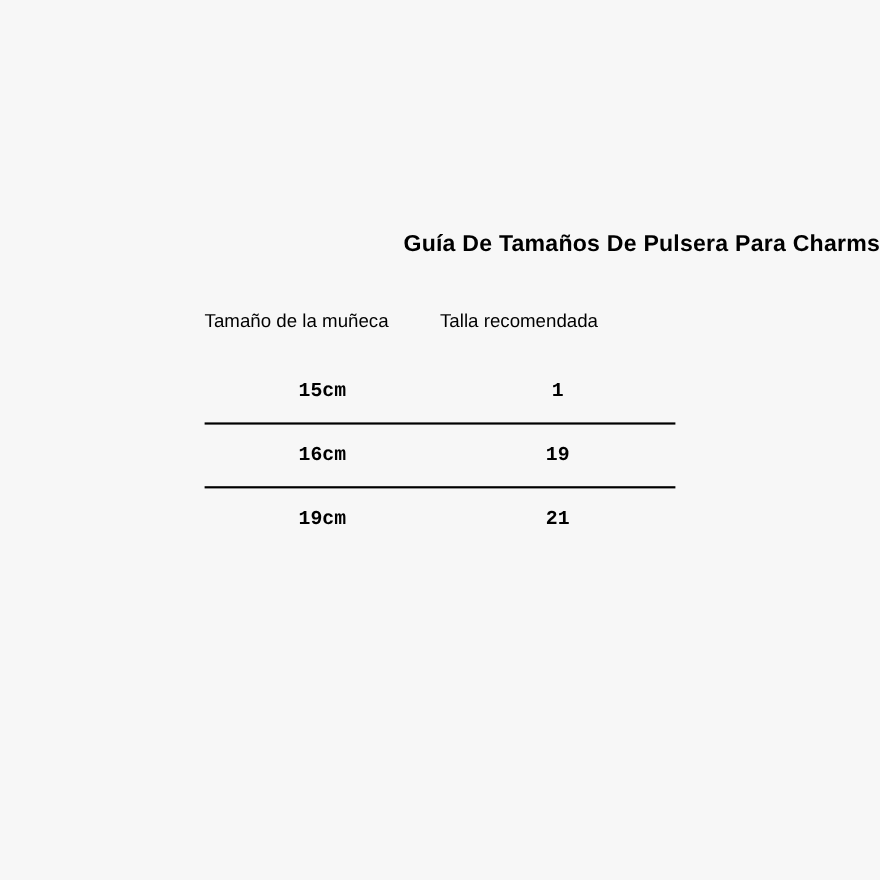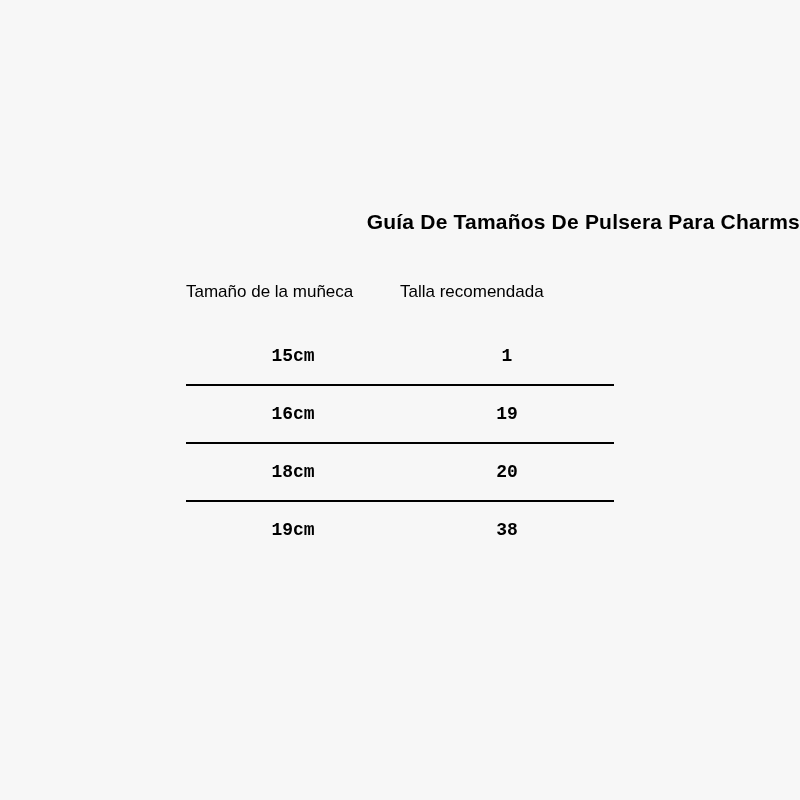--- a/index.html
+++ b/index.html
@@ -92,25 +92,21 @@
       </thead>
       <tbody>
         <tr class="first-row">
           <td class="cell-wrist">15cm</td>
           <td class="cell-size">1</td>
         </tr>
         <tr>
           <td class="cell-wrist">16cm</td>
           <td class="cell-size">19</td>
         </tr>
-        <tr>
-          <td class="cell-wrist">18cm</td>
-          <td class="cell-size">20</td>
-        </tr>
         <tr class="last-row">
           <td class="cell-wrist">19cm</td>
-          <td class="cell-size">38</td>
+          <td class="cell-size">21</td>
         </tr>
       </tbody>
     </table>
   </div>
 
 </div>
 
 </body></html>

